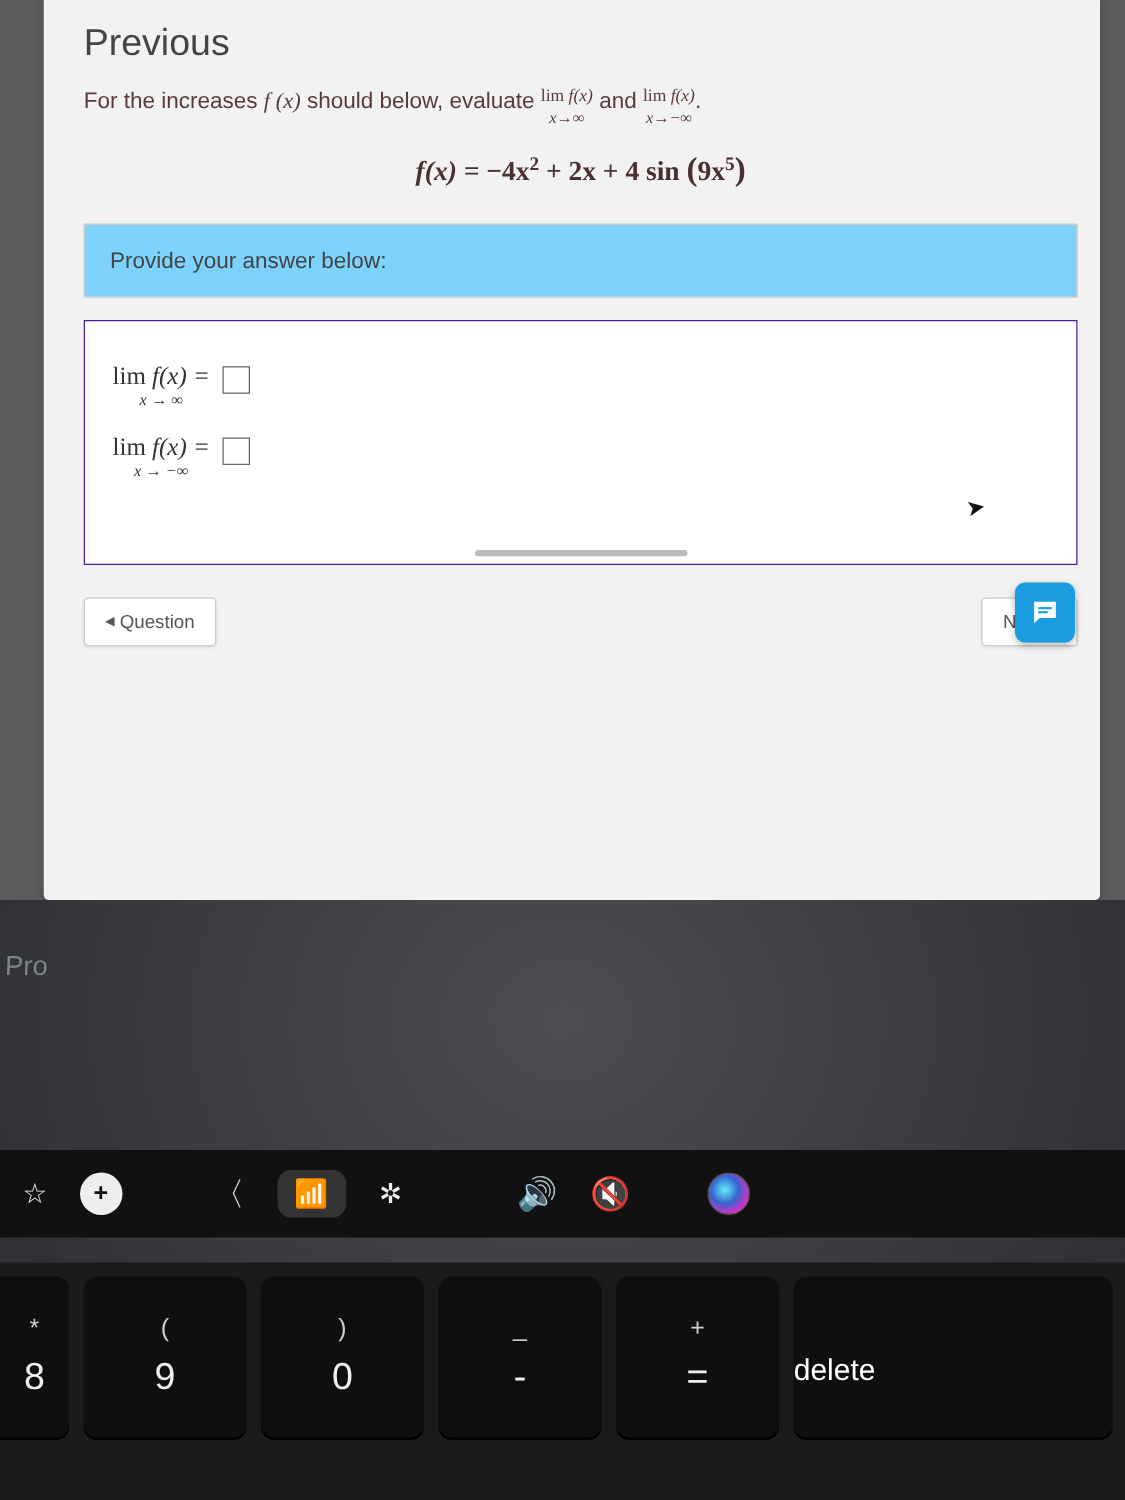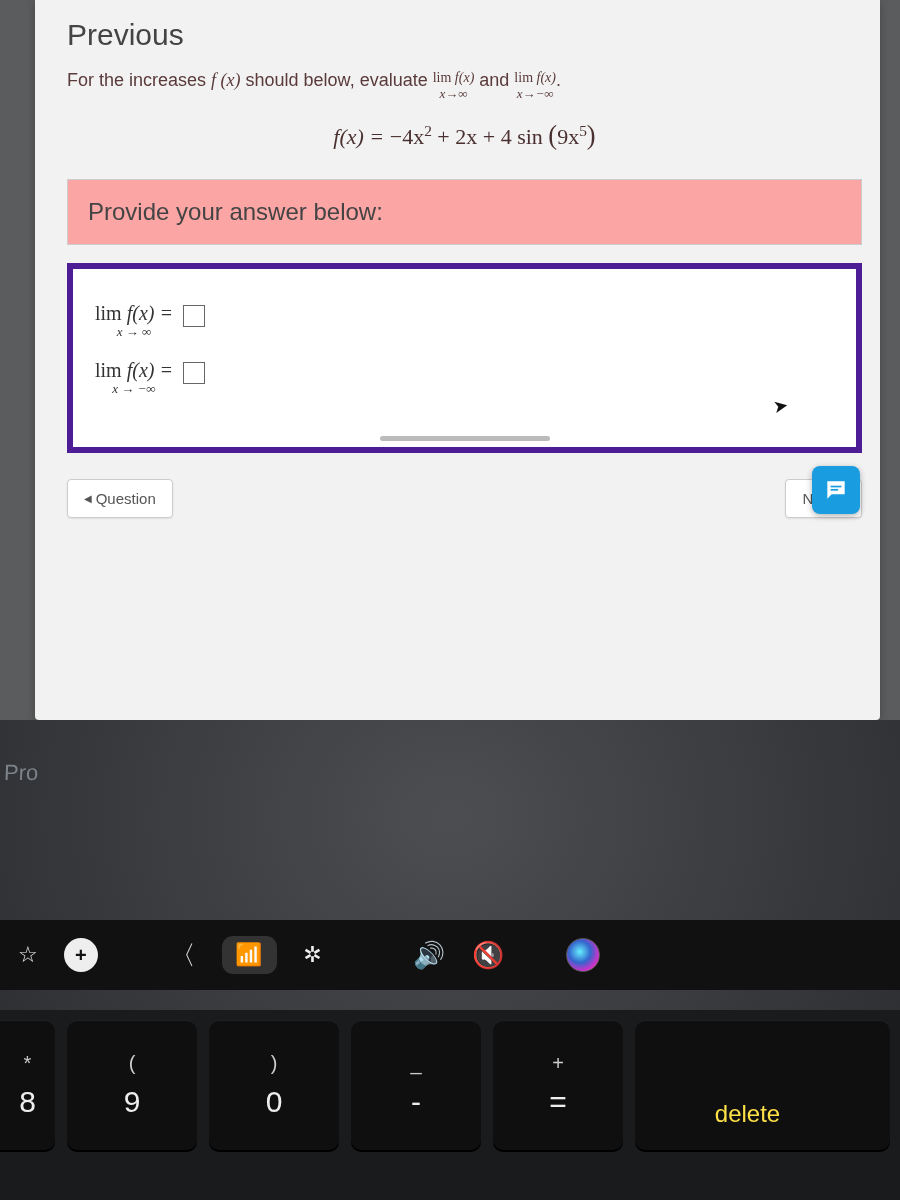--- a/index.html
+++ b/index.html
@@ -21,34 +21,34 @@
   }
   .prompt { font-size: 18px; color: #5a3a3a; line-height: 1.6; }
   .math-i { font-style: italic; font-family: "Times New Roman", serif; }
   .math-rm { font-family: "Times New Roman", serif; }
   .limexpr { display: inline-block; vertical-align: middle; text-align: center; font-family: "Times New Roman", serif; line-height: 1; position: relative; top: 4px; }
   .limexpr .top { font-size: 14px; }
   .limexpr .bot { font-size: 13px; margin-top: 2px; }
 
   .formula {
     text-align: center; font-family: "Times New Roman", serif;
-    font-size: 22px; color: #4a3030; margin: 24px 0 28px 0;
+    font-size: 22px; color: #4a3030; margin: 24px 0 28px 0; font-weight: bold;
   }
   .formula sup { font-size: 0.7em; }
 
   .instructions { font-size: 18px; color: #603838; line-height: 1.55; padding-right: 30px; }
 
   .answer-box {
-    margin-top: 24px; border: 1px solid #ccc; background: #fca5a5;
-    padding: 18px 20px; font-size: 24px; color: #444;
+    margin-top: 24px; border: 1px solid #ccc; background: #7dd3fc;
+    padding: 18px 20px; font-size: 18px; color: #444;
   }
 
   .answer-area {
-    margin-top: 18px; border: 6px solid #4c1d95; background: #fff;
-    padding: 30px 22px 34px 22px; position: relative;
+    margin-top: 18px; border: 1px solid #4c1d95; background: #fff;
+    padding: 30px 22px 50px 22px; position: relative;
   }
   .answer-row {
     display: flex; align-items: center; gap: 10px;
     font-family: "Times New Roman", serif; font-size: 20px; color: #333;
     margin-bottom: 22px;
   }
   .answer-row .limexpr .top { font-size: 20px; }
   .answer-row .limexpr .bot { font-size: 13px; }
   .ansbox {
     width: 22px; height: 22px; border: 1.5px solid #666; display: inline-block;
@@ -119,22 +119,22 @@
   .key {
     flex: 0 0 130px; height: 130px; background: #0f0f10;
     border-radius: 10px; color: #d8d8d8;
     display: flex; flex-direction: column; align-items: center; justify-content: center;
     gap: 10px; font-size: 22px;
     box-shadow: 0 2px 0 #000, inset 0 1px 1px rgba(255,255,255,0.08);
   }
   .key .sym { font-size: 20px; color: #ccc; }
   .key .main { font-size: 30px; color: #eee; }
   .key.delete {
-    flex: 1; align-items: center; justify-content: flex-end;
-    padding: 0 30px 22px 0; font-size: 24px; color: #fde047;
+    flex: 1; align-items: flex-start; justify-content: flex-end;
+    padding: 0 30px 39px 0; font-size: 24px; color: #ffffff;
   }
   .key.half-left {
     flex: 0 0 55px; border-top-left-radius: 0; border-bottom-left-radius: 0;
     margin-left: -10px;
   }
 
   .cursor {
     position: absolute; right: 112px; top: 395px;
     font-size: 18px; color: #111; transform: rotate(-10deg);
   }

